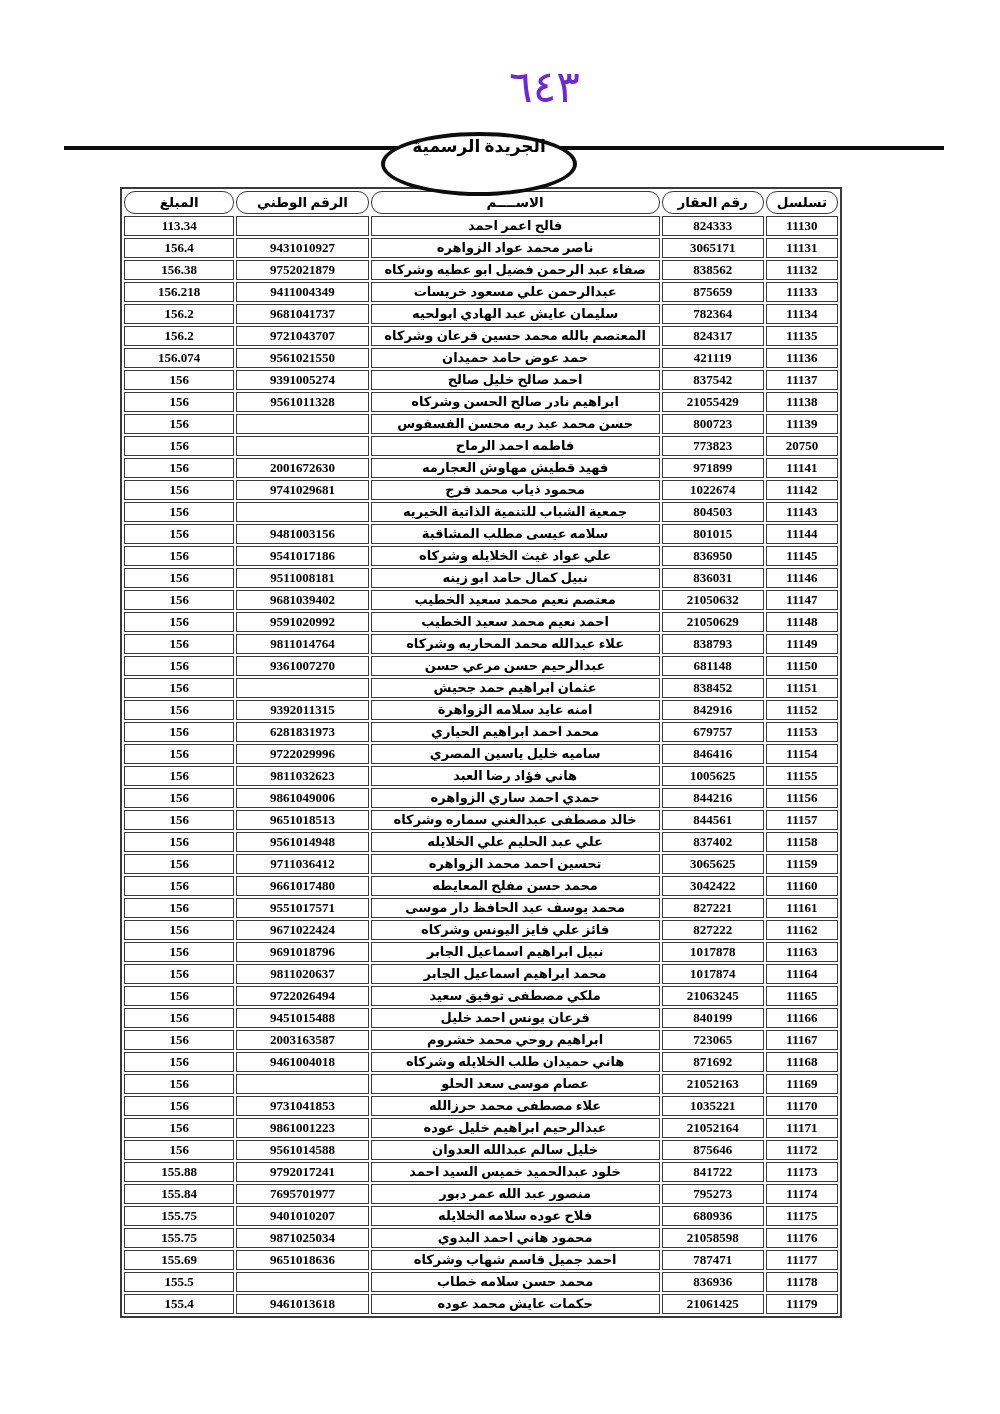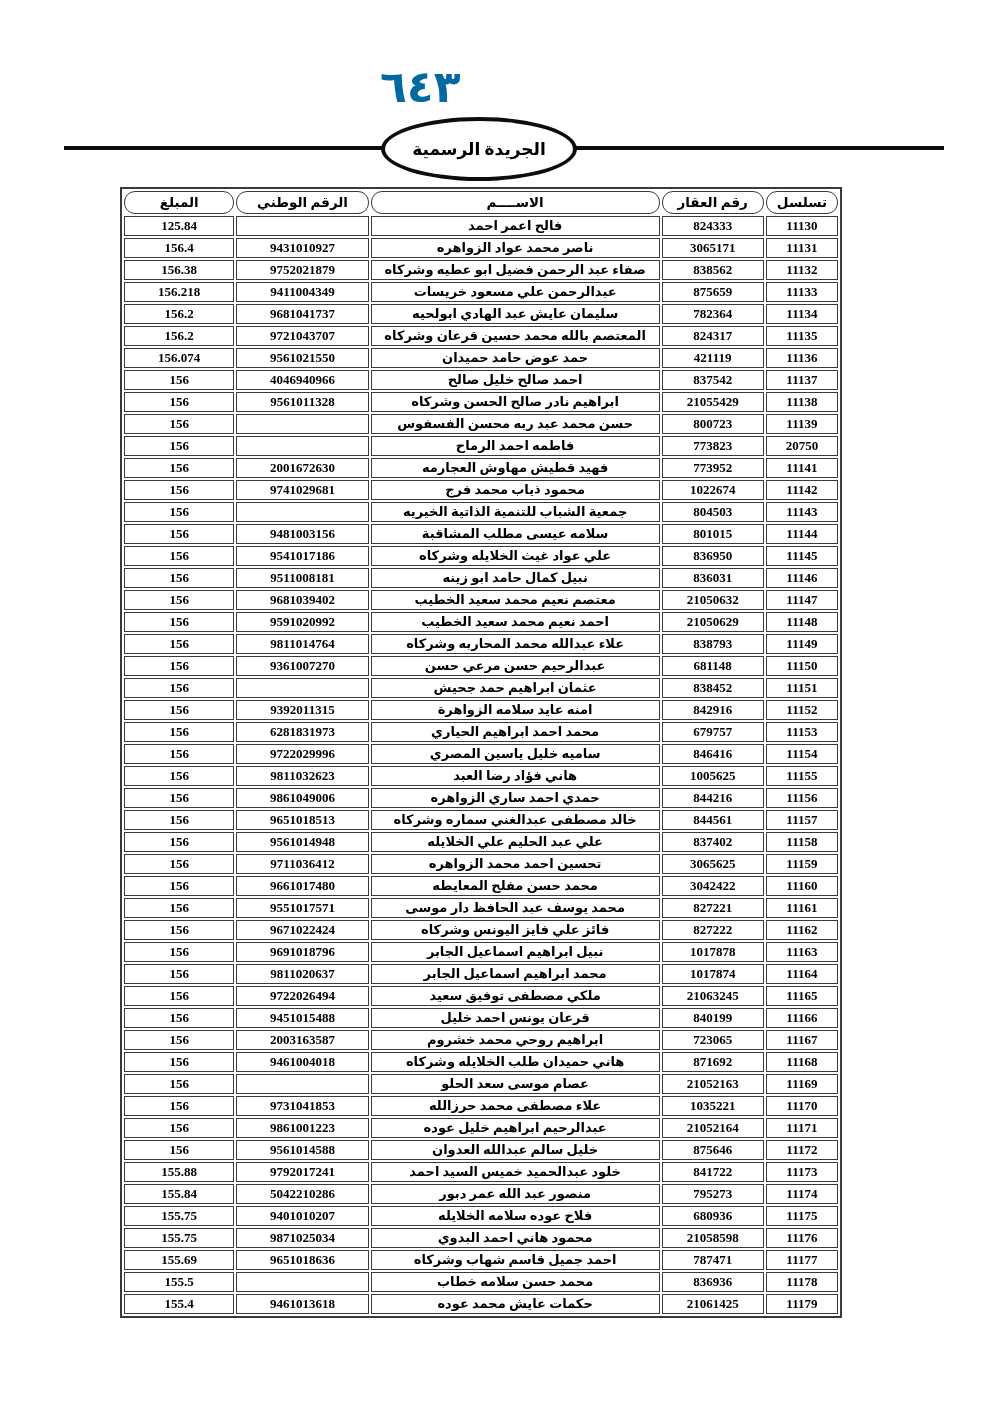--- a/index.html
+++ b/index.html
@@ -1,30 +1,30 @@
 <!DOCTYPE html>
 <html lang="ar"><head>
 <meta charset="utf-8">
 <style>
   html,body{margin:0;padding:0;}
   body{
     width:1000px;height:1414px;position:relative;background:#ffffff;
     font-family:"Liberation Serif","DejaVu Sans",serif;color:#000;
   }
   .page-number{
-    position:absolute;top:66px;left:380px;width:200px;text-align:left;
-    font-size:44px;font-weight:bold;color:#0369a1;line-height:1;
+    position:absolute;top:66px;left:380px;width:200px;text-align:right;
+    font-size:44px;font-weight:normal;color:#6d28d9;line-height:1;
   }
   .divider-line{
     position:absolute;top:146px;left:64px;width:880px;height:4px;background:#0d0d0d;
   }
   .banner-ellipse{
-    position:absolute;top:117px;left:381px;width:188px;height:56px;
+    position:absolute;top:132px;left:381px;width:188px;height:56px;
     border:4px solid #0d0d0d;border-radius:50%;background:#ffffff;
-    display:flex;align-items:center;justify-content:center;z-index:2;
+    display:flex;align-items:flex-start;justify-content:center;z-index:2;
   }
   .banner-ellipse span{font-size:17px;font-weight:bold;}
   .gazette-table-wrap{
     position:absolute;top:187px;left:120px;width:718px;
     border:2px solid #3a3a3a;background:#fff;
   }
   table.gazette{
     width:100%;border-collapse:separate;border-spacing:2px;
     table-layout:fixed;
   }
@@ -70,21 +70,21 @@
         <th>الرقم الوطني</th>
         <th>المبلغ</th>
       </tr>
     </thead>
     <tbody>
         <tr>
           <td class="num">11130</td>
           <td class="num">824333</td>
           <td class="name">فالح اعمر احمد</td>
           <td class="num"></td>
-          <td class="num">125.84</td>
+          <td class="num">113.34</td>
         </tr>
         <tr>
           <td class="num">11131</td>
           <td class="num">3065171</td>
           <td class="name">ناصر محمد عواد الزواهره</td>
           <td class="num">9431010927</td>
           <td class="num">156.4</td>
         </tr>
         <tr>
           <td class="num">11132</td>
@@ -118,21 +118,21 @@
           <td class="num">11136</td>
           <td class="num">421119</td>
           <td class="name">حمد عوض حامد حميدان</td>
           <td class="num">9561021550</td>
           <td class="num">156.074</td>
         </tr>
         <tr>
           <td class="num">11137</td>
           <td class="num">837542</td>
           <td class="name">احمد صالح خليل صالح</td>
-          <td class="num">4046940966</td>
+          <td class="num">9391005274</td>
           <td class="num">156</td>
         </tr>
         <tr>
           <td class="num">11138</td>
           <td class="num">21055429</td>
           <td class="name">ابراهيم نادر صالح الحسن وشركاه</td>
           <td class="num">9561011328</td>
           <td class="num">156</td>
         </tr>
         <tr>
@@ -144,21 +144,21 @@
         </tr>
         <tr>
           <td class="num">20750</td>
           <td class="num">773823</td>
           <td class="name">فاطمه احمد الرماح</td>
           <td class="num"></td>
           <td class="num">156</td>
         </tr>
         <tr>
           <td class="num">11141</td>
-          <td class="num">773952</td>
+          <td class="num">971899</td>
           <td class="name">فهيد قطيش مهاوش العجارمه</td>
           <td class="num">2001672630</td>
           <td class="num">156</td>
         </tr>
         <tr>
           <td class="num">11142</td>
           <td class="num">1022674</td>
           <td class="name">محمود ذياب محمد فرج</td>
           <td class="num">9741029681</td>
           <td class="num">156</td>
@@ -377,21 +377,21 @@
           <td class="num">11173</td>
           <td class="num">841722</td>
           <td class="name">خلود عبدالحميد خميس السيد احمد</td>
           <td class="num">9792017241</td>
           <td class="num">155.88</td>
         </tr>
         <tr>
           <td class="num">11174</td>
           <td class="num">795273</td>
           <td class="name">منصور عبد الله عمر دبور</td>
-          <td class="num">5042210286</td>
+          <td class="num">7695701977</td>
           <td class="num">155.84</td>
         </tr>
         <tr>
           <td class="num">11175</td>
           <td class="num">680936</td>
           <td class="name">فلاح عوده سلامه الخلايله</td>
           <td class="num">9401010207</td>
           <td class="num">155.75</td>
         </tr>
         <tr>

